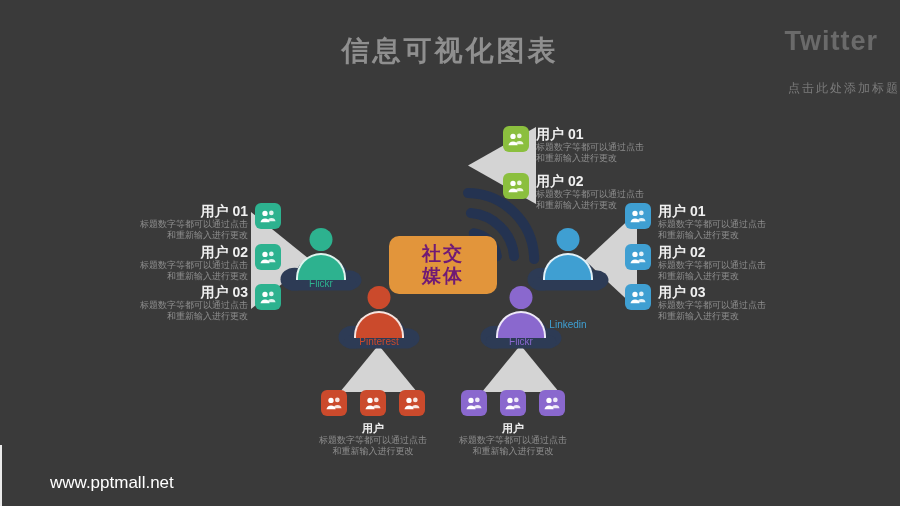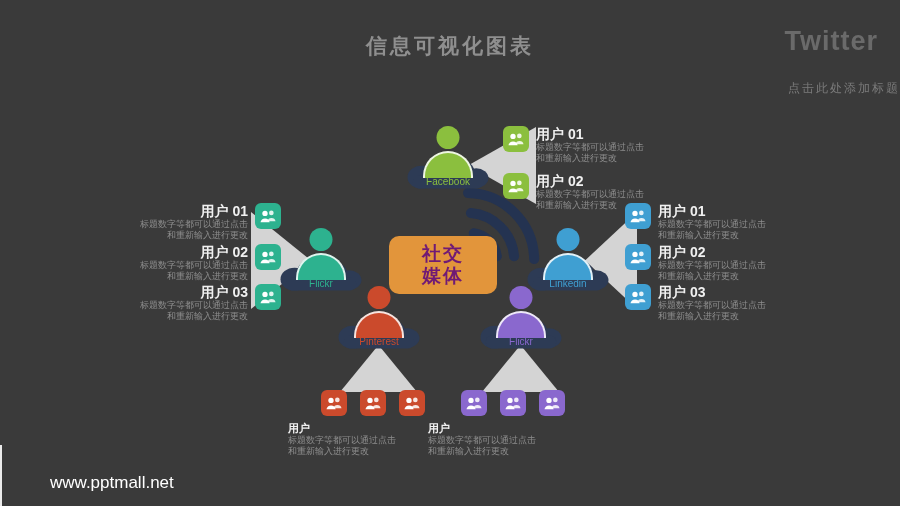--- a/index.html
+++ b/index.html
@@ -2,21 +2,21 @@
 <html><head>
 <meta charset="utf-8">
 <style>
   html,body{margin:0;padding:0;}
   body{width:900px;height:506px;background:#3a3a3a;overflow:hidden;
        font-family:"Liberation Sans","DejaVu Sans",sans-serif;}
   .stage{position:relative;width:900px;height:506px;background:#3a3a3a;}
 
   
   .title{position:absolute;left:0;top:32px;width:100%;text-align:center;
-         font-size:21px;font-weight:bold;color:#8f8f8f;letter-spacing:3px;}
+         font-size:28px;font-weight:bold;color:#8f8f8f;letter-spacing:3px;}
   .subtitle{position:absolute;left:0;top:80px;width:100%;text-align:right;
             font-size:12px;color:#7b7b7b;letter-spacing:2px;}
   .logo{position:absolute;right:22px;top:26px;font-size:27px;font-weight:bold;
         color:#6a6a6a;letter-spacing:1px;}
   .site{position:absolute;left:50px;top:473px;font-size:17px;color:#ffffff;}
   .edge-line{position:absolute;left:0;top:445px;width:2px;height:61px;background:rgba(255,255,255,.9);}
 
   
   .wedge{position:absolute;background:#dcdcdc;opacity:.95;}
   .w-fb{left:468px;top:127px;width:68px;height:77px;clip-path:polygon(0 50%,100% 0,100% 100%);}
@@ -30,21 +30,21 @@
 
   
   .node{position:absolute;width:92px;height:64px;}
   .node .cloud{position:absolute;left:50%;transform:translateX(-50%);top:24px;width:88px;height:42px;}
   .node .head{position:absolute;left:50%;transform:translateX(-50%);top:0;width:23px;height:23px;border-radius:50%;}
   .node .torso{position:absolute;left:50%;transform:translateX(-50%);top:25px;width:46px;height:25px;
                border:2px solid rgba(255,255,255,.85);border-bottom:none;border-radius:25px 25px 0 0;}
   .node .nlabel{position:absolute;left:0;top:50px;width:100%;text-align:center;font-size:10px;}
   .n-fb{left:402px;top:126px;}  .n-fb .head,.n-fb .torso{background:#8bbf3e;}  .n-fb .nlabel{color:#8bbf3e;}
   .n-tw{left:275px;top:228px;}  .n-tw .head,.n-tw .torso{background:#2db28f;}  .n-tw .nlabel{color:#2db28f;}
-  .n-li{left:522px;top:228px;}  .n-li .head,.n-li .torso{background:#3f9fd2;}  .n-li .nlabel{color:#3f9fd2;}
+  .n-li{left:522px;top:228px;}  .n-li .head,.n-li .torso{background:#3f9fd2;}  .n-li .nlabel{color:#3f9fd2;margin-top:41px;}
   .n-pi{left:333px;top:286px;}  .n-pi .head,.n-pi .torso{background:#cb4a2c;}  .n-pi .nlabel{color:#cb4a2c;}
   .n-fl{left:475px;top:286px;}  .n-fl .head,.n-fl .torso{background:#8a68ce;}  .n-fl .nlabel{color:#8a68ce;}
   .cloud ellipse,.cloud rect{fill:#2d3b55;}
 
   
   .center-box{position:absolute;left:389px;top:236px;width:108px;height:58px;background:#e2953b;
               border-radius:10px;display:flex;flex-direction:column;align-items:center;justify-content:center;
               color:#701a75;font-weight:bold;font-size:19px;line-height:1.15;letter-spacing:2px;z-index:6;}
 
   
@@ -61,21 +61,21 @@
   .crow{display:flex;gap:7px;align-items:flex-start;}
   .c-fb .crow{margin-bottom:9px;}
   .c-tw .crow,.c-li .crow{margin-bottom:3px;}
   .c-tw .crow{justify-content:flex-end;}
   .ctext{max-width:150px;}
   .c-tw .ctext{text-align:right;width:150px;}
   .ctitle{font-size:14px;font-weight:bold;color:#f0f0f0;line-height:1.15;}
   .cdesc{font-size:9px;color:#8e8e8e;line-height:1.2;}
 
   
-  .bgroup{position:absolute;z-index:5;width:170px;text-align:left;}
+  .bgroup{position:absolute;z-index:5;width:170px;text-align:center;}
   .b-pi{left:288px;top:390px;}
   .b-fl{left:428px;top:390px;}
   .birow{display:flex;gap:13px;justify-content:center;margin-bottom:6px;}
   .btitle{font-size:11px;font-weight:bold;color:#f0f0f0;line-height:1.2;}
   .bdesc{font-size:9px;color:#8e8e8e;line-height:1.2;}
 </style>
 </head>
 <body>
 
 <div class="stage">
@@ -90,32 +90,20 @@
     <path d="M9 23 a33 33 0 0 1 30 30" stroke="#243351" stroke-width="7" fill="none" stroke-linecap="round"></path>
     <path d="M7 9 a47 47 0 0 1 46 46" stroke="#243351" stroke-width="7" fill="none" stroke-linecap="round"></path>
   </svg>
 
   <div class="wedge w-fb"></div>
   <div class="wedge w-tw"></div>
   <div class="wedge w-li"></div>
   <div class="wedge w-pi"></div>
   <div class="wedge w-fl"></div>
 
-  <div class="node n-fb">
-    <svg class="cloud" viewBox="0 0 100 44">
-      <ellipse cx="20" cy="29" rx="16" ry="13"></ellipse>
-        <ellipse cx="41" cy="21" rx="18" ry="15"></ellipse>
-      <ellipse cx="63" cy="23" rx="17" ry="14"></ellipse>
-        <ellipse cx="82" cy="30" rx="14" ry="11"></ellipse>
-      <rect x="10" y="27" width="80" height="15" rx="7"></rect>
-    </svg>
-    <div class="head"></div>
-    <div class="torso"></div>
-    <div class="nlabel">Facebook</div>
-  </div>
 
   <div class="node n-tw">
     <svg class="cloud" viewBox="0 0 100 44">
       <ellipse cx="20" cy="29" rx="16" ry="13"></ellipse>
         <ellipse cx="41" cy="21" rx="18" ry="15"></ellipse>
       <ellipse cx="63" cy="23" rx="17" ry="14"></ellipse>
         <ellipse cx="82" cy="30" rx="14" ry="11"></ellipse>
       <rect x="10" y="27" width="80" height="15" rx="7"></rect>
     </svg>
     <div class="head"></div>

